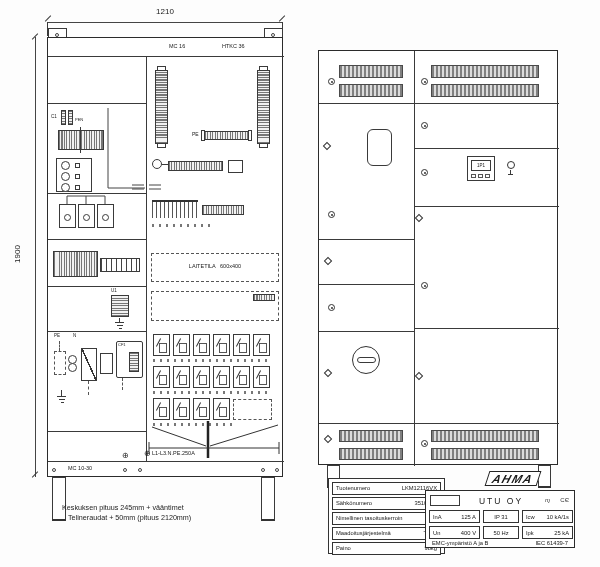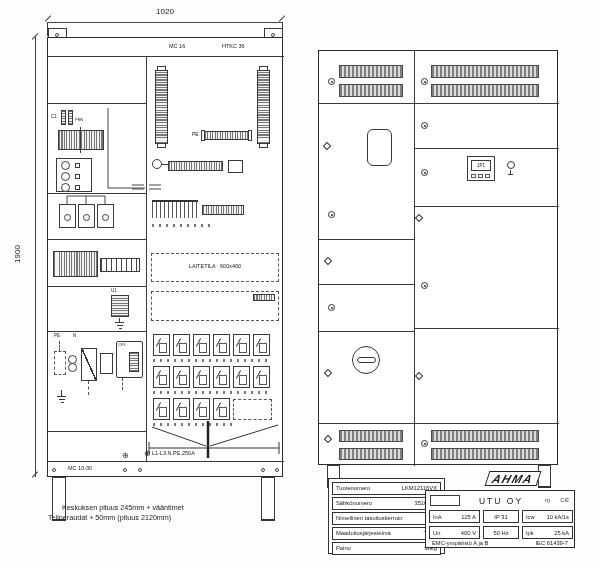--- a/index.html
+++ b/index.html
@@ -31,21 +31,21 @@
   .vdim{transform:rotate(-90deg)}
   .diag{background:linear-gradient(to top right,transparent 47%,#333 47%,#333 53%,transparent 53%)}
   .btn3{display:flex;gap:2px}
   .btn3 i{width:5px;height:4px;border:1px solid #555;display:block}
 </style>
 </head>
 <body>
 
 <div id="canvas">
 
-  <div class="a t c" style="left:140px;top:8px;width:50px;font-size:8px">1020</div>
+  <div class="a t c" style="left:140px;top:8px;width:50px;font-size:8px">1210</div>
   <div class="a" style="left:47px;top:22px;width:236px;border-top:1px solid #444"></div>
   <div class="a ln" style="left:44px;top:18px;width:8px;height:1px;transform:rotate(-45deg)"></div>
   <div class="a ln" style="left:278px;top:18px;width:8px;height:1px;transform:rotate(-45deg)"></div>
   <div class="a ln" style="left:47px;top:22px;width:1px;height:14px"></div>
   <div class="a ln" style="left:282px;top:22px;width:1px;height:14px"></div>
 
   <div class="a" style="left:35px;top:37px;height:440px;border-left:1px solid #444"></div>
   <div class="a t c vdim" style="left:0px;top:250px;width:36px;font-size:8px">1900</div>
   <div class="a ln" style="left:31px;top:36px;width:8px;height:1px;transform:rotate(-45deg)"></div>
   <div class="a ln" style="left:31px;top:474px;width:8px;height:1px;transform:rotate(-45deg)"></div>
@@ -263,21 +263,21 @@
     </div>
     <div class="a" style="left:188px;top:110px;width:8px;height:8px;border:1px solid #333;border-radius:50%;background:#fff"></div>
     <div class="a ln" style="left:191px;top:119px;width:1px;height:4px"></div>
     <div class="a ln" style="left:189px;top:123px;width:5px;height:1px"></div>
   </div>
 
   <div class="a bx" style="left:327px;top:465px;width:13px;height:23px;border-bottom:2px solid #333"></div>
   <div class="a bx" style="left:538px;top:465px;width:13px;height:23px;border-bottom:2px solid #333"></div>
 
   <div class="a t" style="left:62px;top:504px;font-size:7.2px;color:#222">Keskuksen pituus 245mm + vääntimet</div>
-  <div class="a t" style="left:48px;top:514px;font-size:7.2px;color:#222">Telineraudat + 50mm (pituus 2120mm)</div>
+  <div class="a t" style="left:68px;top:514px;font-size:7.2px;color:#222">Telineraudat + 50mm (pituus 2120mm)</div>
 
   <div class="a" style="left:328px;top:478px;width:117px;height:76px;border:1px solid #333;padding:3px;background:#fff">
     <div class="itrow">
       <span>Tuotenumero</span>
       <span>LKM12116VX</span>
     </div>
     <div class="itrow">
       <span>Sähkönumero</span>
       <span>3510754</span>
     </div>

